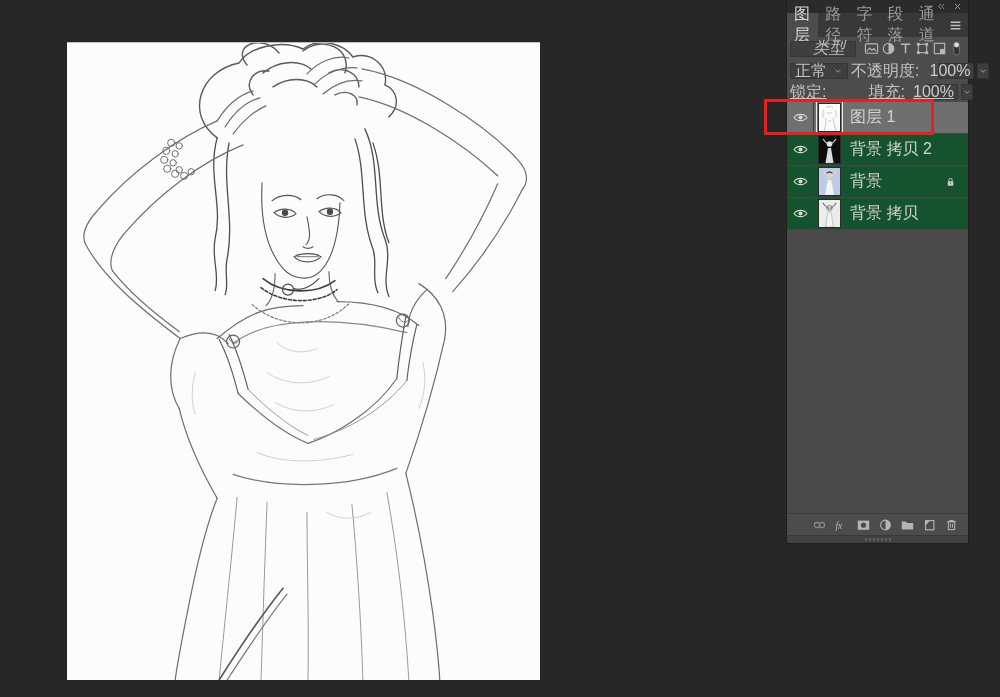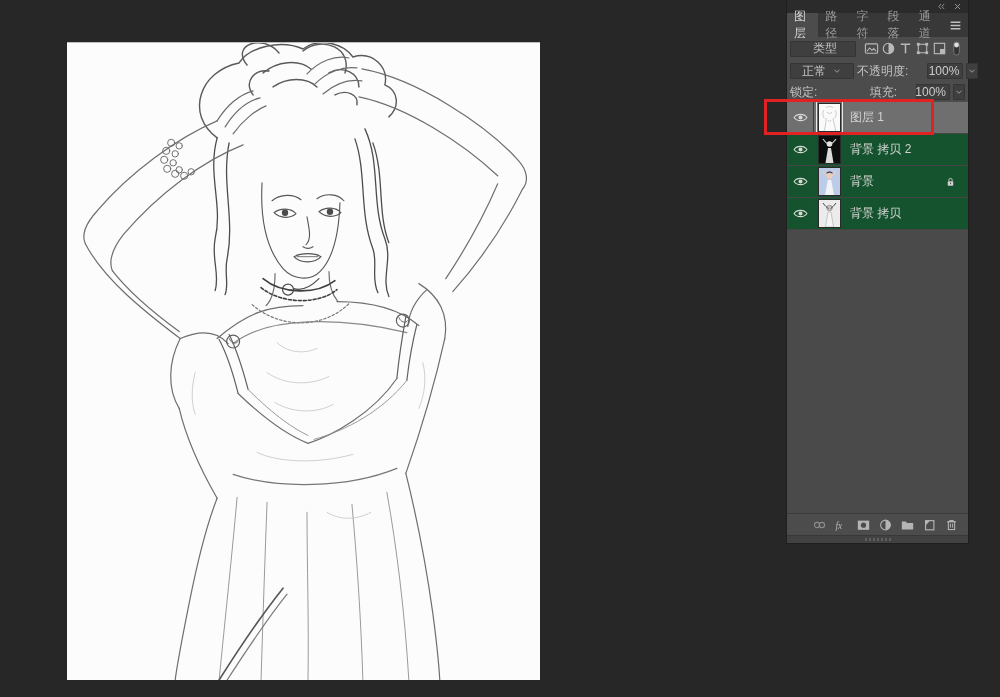--- a/index.html
+++ b/index.html
@@ -14,50 +14,50 @@
     position:absolute;left:67px;top:42px;width:473px;height:638px;
     background:#fcfcfc;border-top:1px solid #bfbfbf;box-sizing:border-box;
   }
   .doc-canvas svg{display:block;width:100%;height:100%;}
 
   
   .panel{
     position:absolute;left:787px;top:0;width:181px;height:543px;
     background:#4c4c4c;display:flex;flex-direction:column;
     box-shadow:0 0 0 1px #1f1f1f;
-    color:#c6c6c6;font-size:12px;
+    color:#c6c6c6;font-size:16px;
   }
   .panel-header{
     height:13px;background:#2b2b2b;display:flex;justify-content:flex-end;
     align-items:center;gap:8px;padding:0 6px;flex:0 0 auto;
   }
   .panel-header .icon{width:9px;height:9px;color:#9a9a9a;}
   .tabbar{
     height:24px;background:#383838;display:flex;align-items:stretch;flex:0 0 auto;
   }
   .tab{
     padding:0 7px;display:flex;align-items:center;color:#9b9b9b;cursor:default;
   }
   .tab.active{background:#4c4c4c;color:#d4d4d4;}
   .tab-menu{margin-left:auto;display:flex;align-items:center;padding:0 6px;}
   .tab-menu .icon{width:13px;height:11px;color:#c0c0c0;}
 
   .row{display:flex;align-items:center;flex:0 0 auto;padding:0 3px;gap:3px;}
   .filter-row{height:23px;}
   .blend-row{height:22px;}
-  .lock-row{height:20px;}
+  .lock-row{height:20px;text-decoration:underline;}
 
   .field{
     background:#3f3f3f;border:1px solid #353535;border-radius:1px;
     height:16px;display:flex;align-items:center;box-sizing:border-box;
     color:#cccccc;
   }
-  .kind-select{width:66px;padding:0 3px;gap:19px;}
+  .kind-select{width:66px;padding:0 3px;gap:19px;font-style:italic;}
   .kind-select .spacer{flex:1;}
-  .blend-select{width:92px;padding:0 11px;gap:3px;}
+  .blend-select{width:92px;padding:0 4px;gap:3px;}
   .blend-select .spacer{flex:1;}
   .val-box{width:36px;justify-content:flex-end;padding:0 3px;margin-left:16px;}
   .chev-box{width:14px;justify-content:center;}
   .icon{display:inline-block;}
   .icon svg,svg.icon{display:block;}
   .fi{width:15px;height:15px;color:#b9b9b9;margin:0 1px;}
   .fi-sm{width:13px;height:13px;color:#b9b9b9;margin:0 1px;}
   .lbl{color:#c2c2c2;white-space:nowrap;}
   .filter-icons{display:flex;align-items:center;margin-left:4px;}
 
@@ -433,21 +433,21 @@
       </svg>
     <svg class="fi-sm">
         <use href="#i-move"></use>
       </svg>
     <svg class="fi-sm">
         <use href="#i-board"></use>
       </svg>
     <svg class="fi-sm">
         <use href="#i-lock"></use>
       </svg>
-    <span class="lbl" style="margin-left:20px;">填充:</span>
+    <span class="lbl" style="margin-left:14px;">填充:</span>
     <div class="field val-box" style="width:34px">
       <span>100%</span>
     </div>
     <div class="field chev-box">
       <svg class="icon" style="width:10px;height:10px;color:#9d9d9d">
           <use href="#i-chevron"></use>
         </svg>
     </div>
   </div>
 

